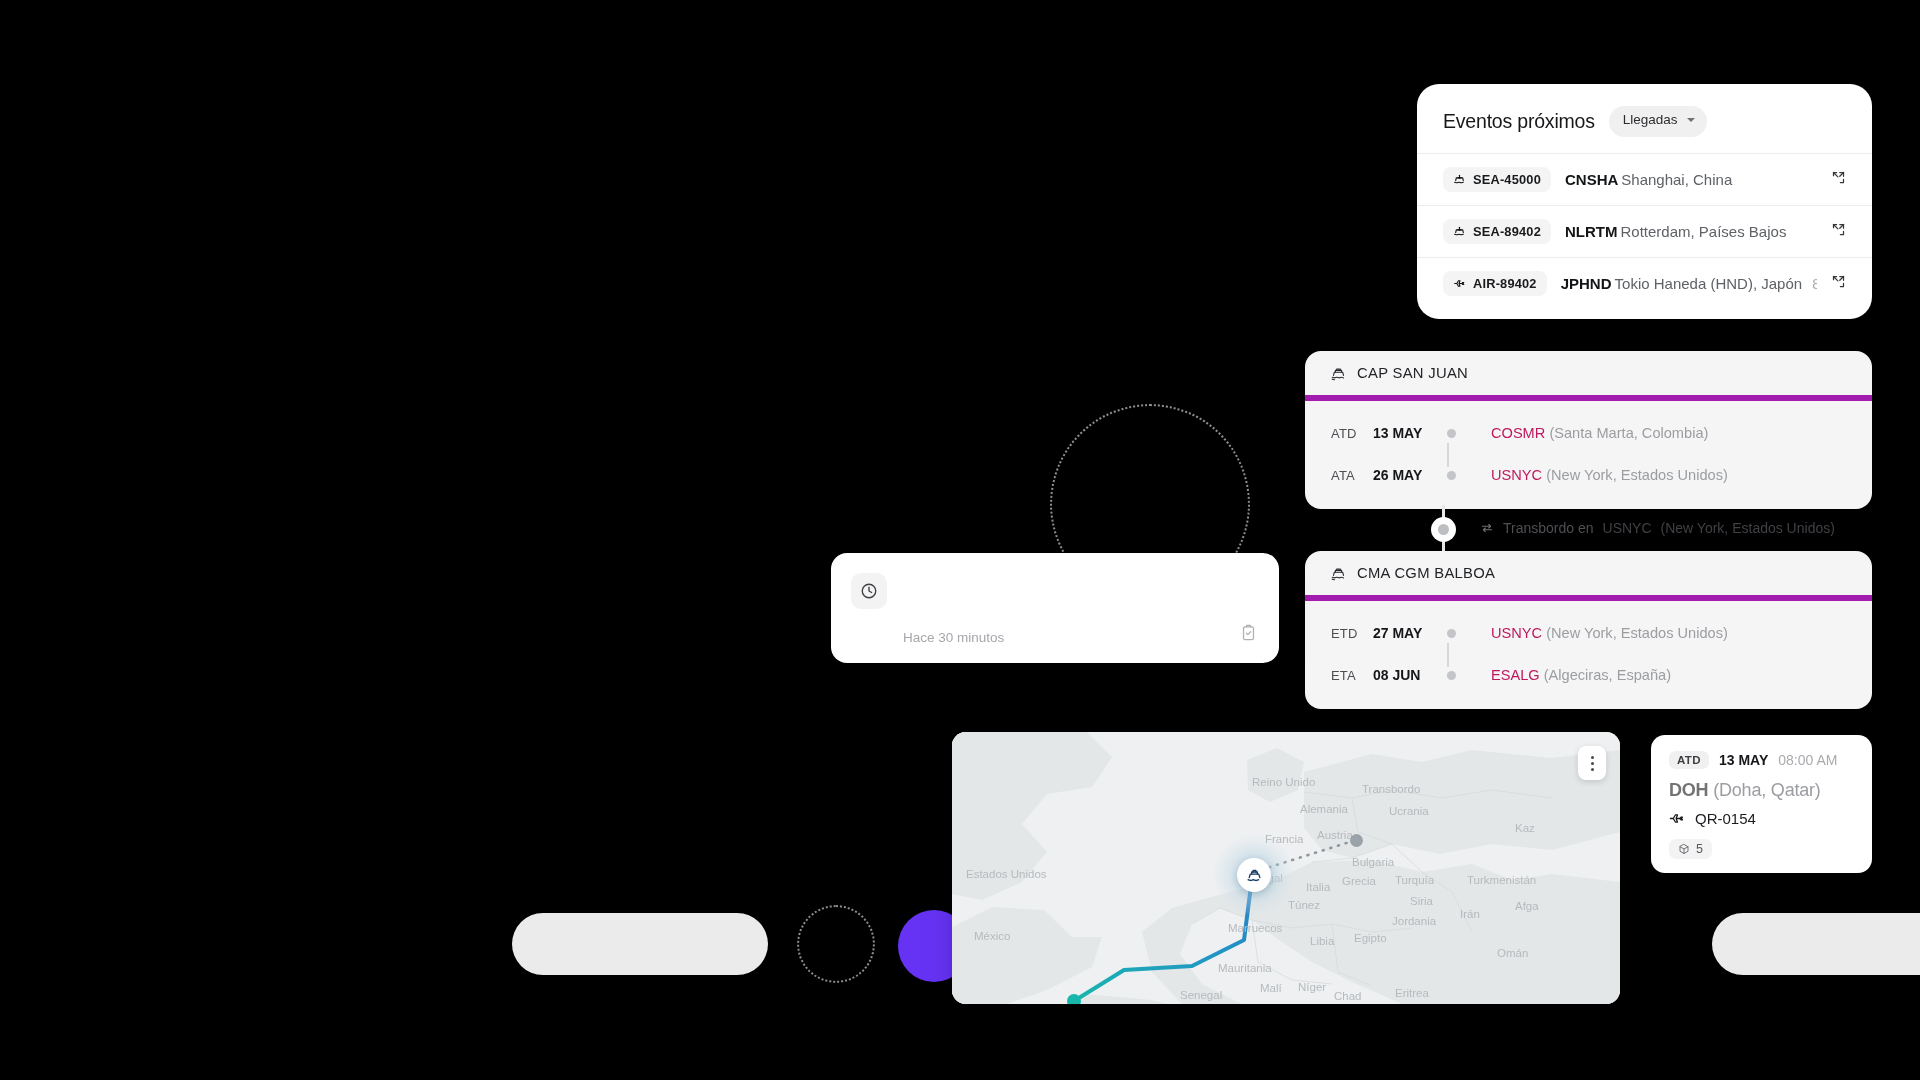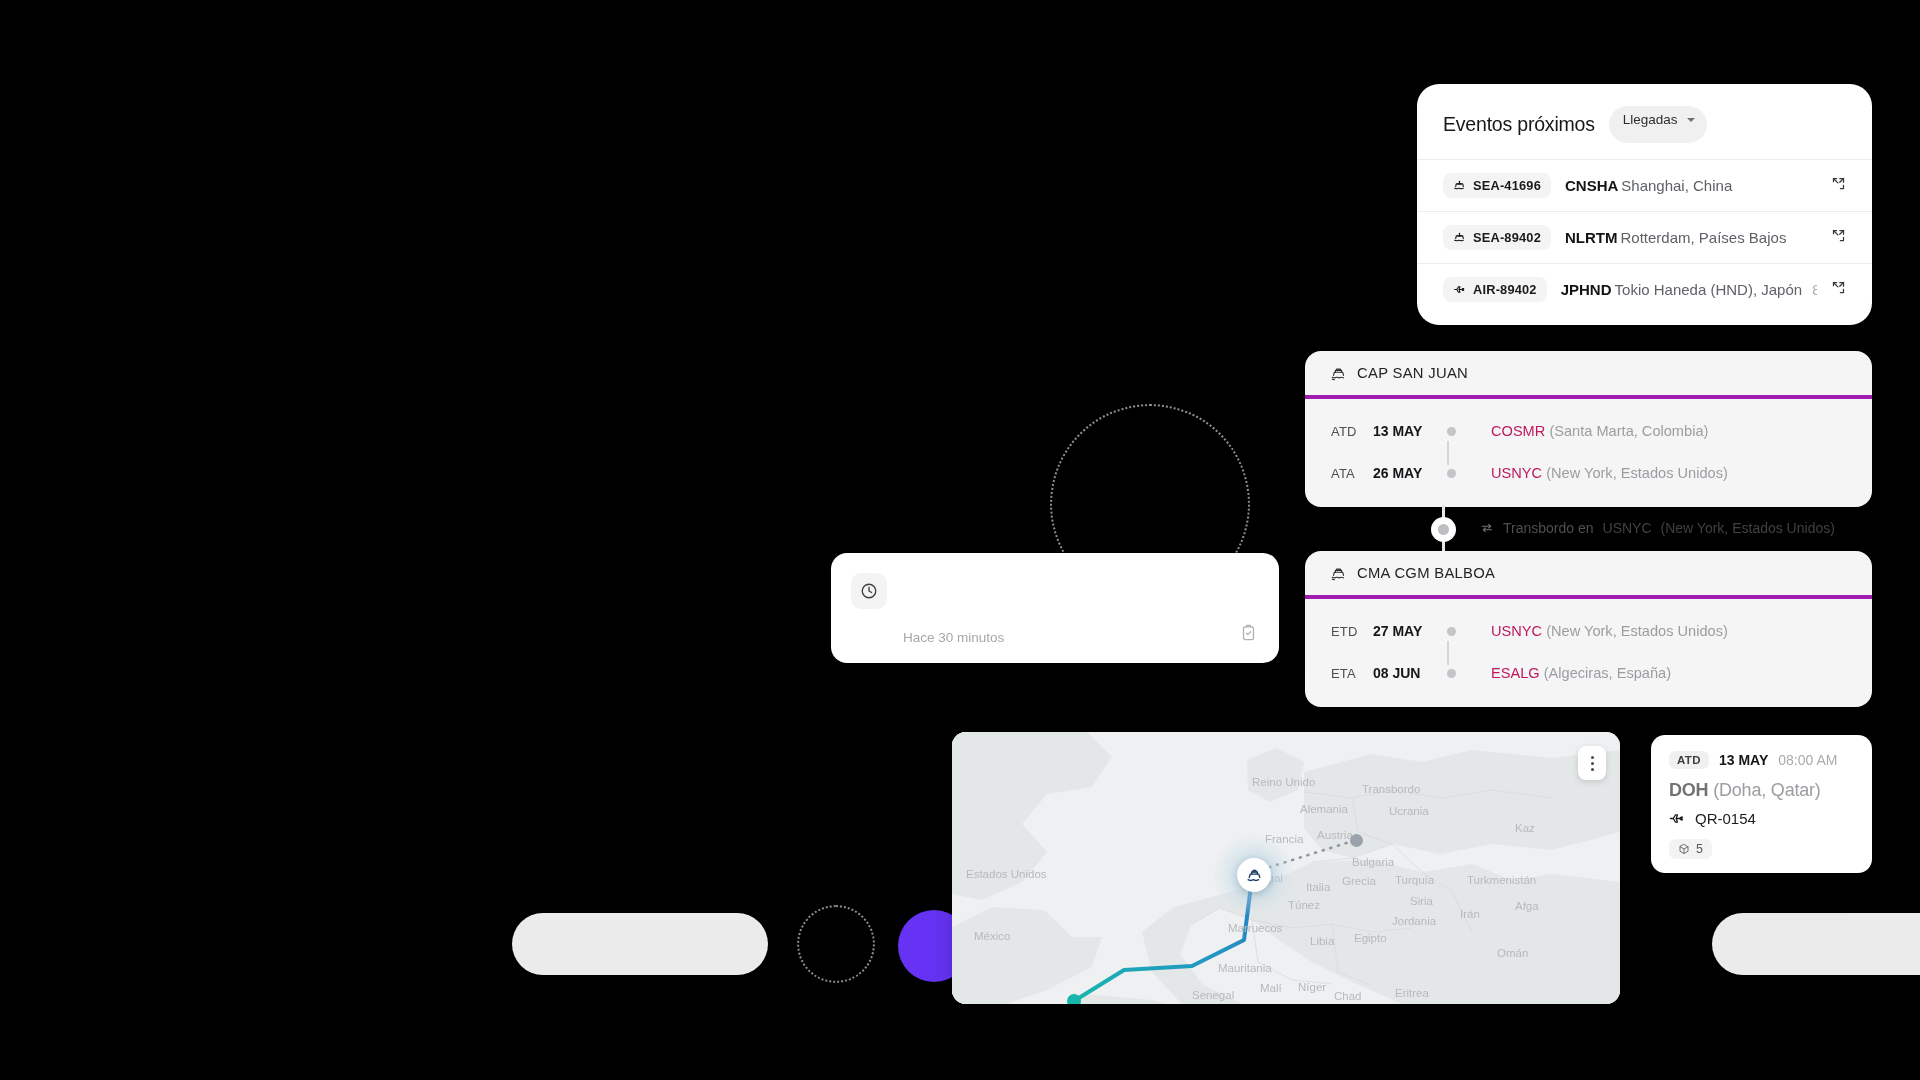--- a/index.html
+++ b/index.html
@@ -19,21 +19,21 @@
     box-shadow: 0 12px 34px rgba(0,0,0,.14), 0 2px 6px rgba(0,0,0,.07);
   }
 
   
   #events-card { left: 1417px; top: 84px; width: 455px; padding: 22px 0 10px 0; border-radius: 22px; }
   .ev-head { display: flex; align-items: center; gap: 14px; padding: 0 26px 16px 26px; }
   .ev-title { font-size: 19.5px; color: #17181a; letter-spacing: -0.2px; }
   .ev-filter {
     display: inline-flex; align-items: center; gap: 9px;
     background: #f0f0f1; border-radius: 999px;
-    padding: 6px 12px 16px 14px; font-size: 13.5px; color: #2c2d30;
+    padding: 6px 12px 10px 14px; font-size: 13.5px; color: #2c2d30;
     border: none; cursor: pointer;
   }
   .caret { width: 0; height: 0; border-left: 4px solid transparent; border-right: 4px solid transparent; border-top: 4.5px solid #6f7175; }
   .ev-row {
     display: flex; align-items: center; gap: 14px;
     padding: 13px 26px; border-top: 1px solid #ececee;
   }
   .ev-chip {
     display: inline-flex; align-items: center; gap: 7px;
     background: #f4f4f5; border-radius: 8px; padding: 5px 10px;
@@ -43,21 +43,21 @@
   .ev-chip svg { display: block; }
   .ev-body { flex: 1; font-size: 15px; color: #5e6166; white-space: nowrap; overflow: hidden; }
   .ev-body b { color: #131416; font-weight: bold; margin-right: 3px; }
   .ev-time { font-size: 14.5px; color: #a9abaf; margin-left: 10px; }
   .ev-open { flex: 0 0 auto; cursor: pointer; opacity: .85; }
 
   
   .voyage { left: 1305px; top: 351px; width: 567px; border-radius: 16px;
             background: #f5f5f6; box-shadow: none; }
   .voyage.second { top: 551px; }
-  .v-head { display: flex; align-items: center; gap: 11px; padding: 14px 26px; border-bottom: 4px solid #a21caf; }
+  .v-head { display: flex; align-items: center; gap: 11px; padding: 14px 26px; border-bottom: 6px solid #a21caf; }
   .v-name { font-size: 14.8px; color: #232427; letter-spacing: .3px; }
   .v-body { padding: 16px 26px 18px 26px; position: relative; }
   .v-leg { display: flex; align-items: center; gap: 0; height: 32px; }
   .v-code { width: 42px; font-size: 13px; color: #4d4f53; letter-spacing: .2px; }
   .v-date { width: 74px; font-size: 14px; font-weight: bold; color: #151619; }
   .v-dotcol { width: 44px; display: flex; justify-content: flex-start; }
   .v-dot { width: 9px; height: 9px; border-radius: 50%; background: #c4c5c8; }
   .v-place { font-size: 14.6px; color: #9b9da1; }
   .v-place b { color: #be185d; font-weight: normal; }
   .v-spacer { height: 10px; }
@@ -137,21 +137,21 @@
     </div>
 
     <div class="ev-row">
       <span class="ev-chip">
         <svg width="13" height="13" viewBox="0 0 24 24" fill="none" stroke="#111" stroke-width="2" stroke-linecap="round" stroke-linejoin="round">
           <path d="M3 17c1.5 0 2.5 1 4 1s2.5-1 4-1 2.5 1 4 1 2.5-1 4-1"></path>
           <path d="M5 14l1-5h12l1 5"></path>
             <path d="M12 4v5"></path>
             <path d="M9 9h6"></path>
         </svg>
-        <span>SEA-41696</span>
+        <span>SEA-45000</span>
       </span>
       <div class="ev-body">
         <b>CNSHA</b><span>Shanghai, China</span>
       </div>
       <span class="ev-open">
         <svg width="15" height="15" viewBox="0 0 24 24" fill="none" stroke="#15161a" stroke-width="2" stroke-linecap="round" stroke-linejoin="round">
           <path d="M4 9V4h5"></path>
             <path d="M20 15v5h-5"></path>
             <path d="M4 4l7 7"></path>
             <path d="M14 10l6-6"></path>
@@ -373,21 +373,21 @@
       <span class="map-label" style="left:440px; top:183px;">Jordania</span>
       <span class="map-label" style="left:276px; top:190px;">Marruecos</span>
       <span class="map-label" style="left:358px; top:203px;">Libia</span>
       <span class="map-label" style="left:402px; top:200px;">Egipto</span>
       <span class="map-label" style="left:545px; top:215px;">Omán</span>
       <span class="map-label" style="left:266px; top:230px;">Mauritania</span>
       <span class="map-label" style="left:308px; top:250px;">Malí</span>
       <span class="map-label" style="left:346px; top:249px;">Níger</span>
       <span class="map-label" style="left:382px; top:258px;">Chad</span>
       <span class="map-label" style="left:443px; top:255px;">Eritrea</span>
-      <span class="map-label" style="left:240px; top:257px;">Senegal</span>
+      <span class="map-label" style="left:228px; top:257px;">Senegal</span>
 
       <div class="origin-dot"></div>
       <div class="dest-dot"></div>
 
       <div class="ship-pin">
         <div class="bubble">
           <svg width="17" height="17" viewBox="0 0 24 24" fill="none" stroke="#153a63" stroke-width="1.9" stroke-linecap="round" stroke-linejoin="round">
             <path d="M3 18c1.4 0 2.3 1 3.7 1s2.3-1 3.7-1 2.3 1 3.7 1 2.3-1 3.7-1"></path>
             <path d="M4.5 15L6 10h12l1.5 5"></path>
               <path d="M8 10V7h8v3"></path>

